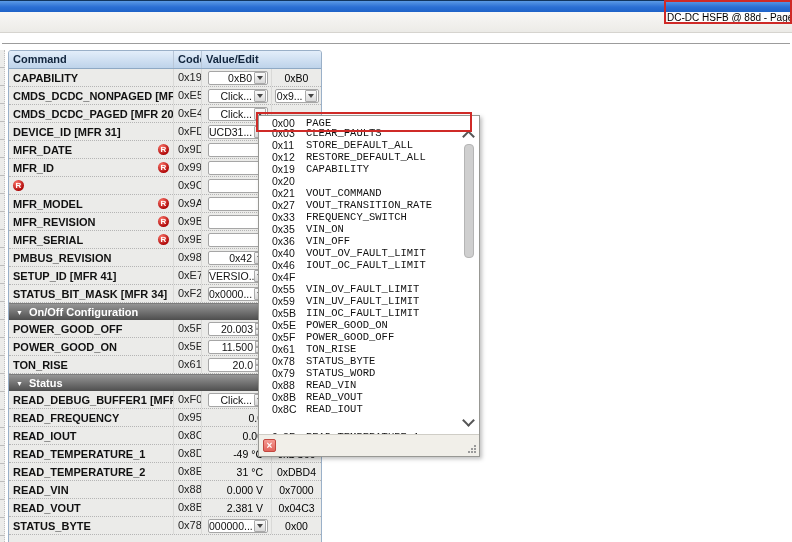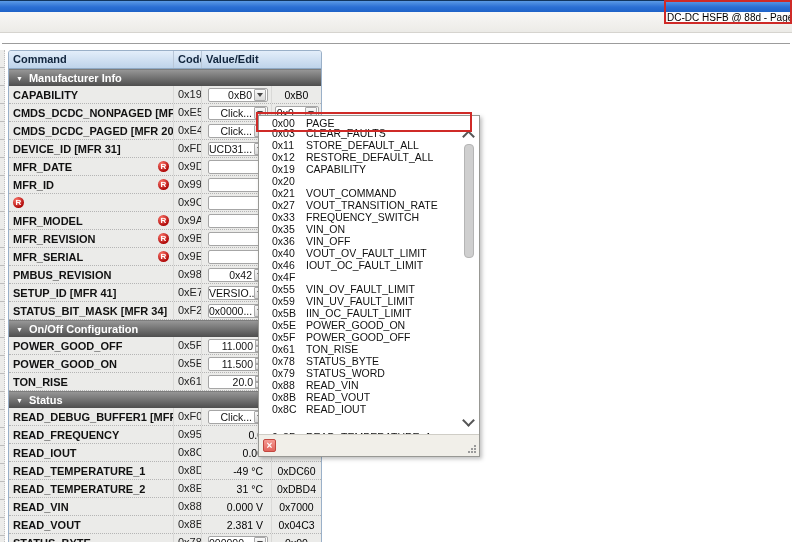--- a/index.html
+++ b/index.html
@@ -75,21 +75,21 @@
   .ro-value{padding-right:8px;font-size:10.5px;color:#000;}
   .hex-text{font-size:10.5px;color:#000;}
 
   
   .popup{position:absolute;left:258px;top:115px;width:222px;height:342px;background:#fff;
     border:1px solid #989894;box-shadow:2px 2px 4px rgba(0,0,0,.25);box-sizing:border-box;z-index:40;}
   .p-selected{height:14px;display:flex;align-items:center;background:#fff;}
   .p-list{position:absolute;left:0;top:11px;right:0;height:300px;overflow:hidden;}
   .p-item{height:12px;display:flex;align-items:center;line-height:12px;}
   .p-code{flex:0 0 34px;padding-left:13px;font-size:10.5px;}
-  .p-name{flex:1 1 auto;font-size:10.5px;white-space:nowrap;overflow:hidden;}
+  .p-name{flex:1 1 auto;font-size:10.5px;white-space:nowrap;overflow:hidden;font-family:Liberation Mono, monospace;}
   .p-partial{position:absolute;left:0;top:315px;right:0;height:6px;overflow:hidden;}
   .chev{width:7px;height:7px;border-right:2px solid #555;border-bottom:2px solid #555;display:inline-block;}
   .chev-up{transform:rotate(-135deg);}
   .chev-down{transform:rotate(45deg);}
   .p-scroll-up{position:absolute;right:6px;top:16px;}
   .p-scroll-down{position:absolute;right:6px;top:300px;}
   .p-thumb{position:absolute;right:5px;top:28px;width:10px;height:114px;background:#cfcfcf;
     border:1px solid #b5b5b5;border-radius:4px;box-sizing:border-box;}
   .p-footer{position:absolute;left:0;right:0;bottom:0;height:22px;background:#f1efe9;
     border-top:1px solid #cfcdc6;box-sizing:border-box;}
@@ -115,24 +115,20 @@
 <div class="left-strip"></div>
 
 <div class="panel">
   <div class="thead">
     <div class="cell c-name">Command</div>
     <div class="cell c-code">Code</div>
     <div class="cell c-val">Value/Edit</div>
     <div class="cell c-hex">Hex/Edit</div>
   </div>
   <div id="table-body">
-      <div class="sec-row">
-        <span class="sec-tri">▼</span>
-        <span class="sec-label">Manufacturer Info</span>
-      </div>
       <div class="t-row">
         <div class="cell c-name">
           <span class="cmd-text">CAPABILITY</span>
         </div>
         <div class="cell c-code">0x19</div>
         <div class="cell c-val">
           <div class="combo combo-val">
             <span class="combo-text">0xB0</span>
             <span class="combo-btn">
               <span class="tri-down"></span>
@@ -309,21 +305,21 @@
         <span class="sec-tri">▼</span>
         <span class="sec-label">On/Off Configuration</span>
       </div>
       <div class="t-row">
         <div class="cell c-name">
           <span class="cmd-text">POWER_GOOD_OFF</span>
         </div>
         <div class="cell c-code">0x5F</div>
         <div class="cell c-val">
           <div class="spin">
-            <span class="spin-text">11.000</span>
+            <span class="spin-text">20.003</span>
             <div class="spin-btns">
               <div class="spin-btn">
                 <span class="tri-up"></span>
               </div>
               <div class="spin-btn">
                 <span class="tri-down"></span>
               </div>
             </div>
           </div>
         </div>

